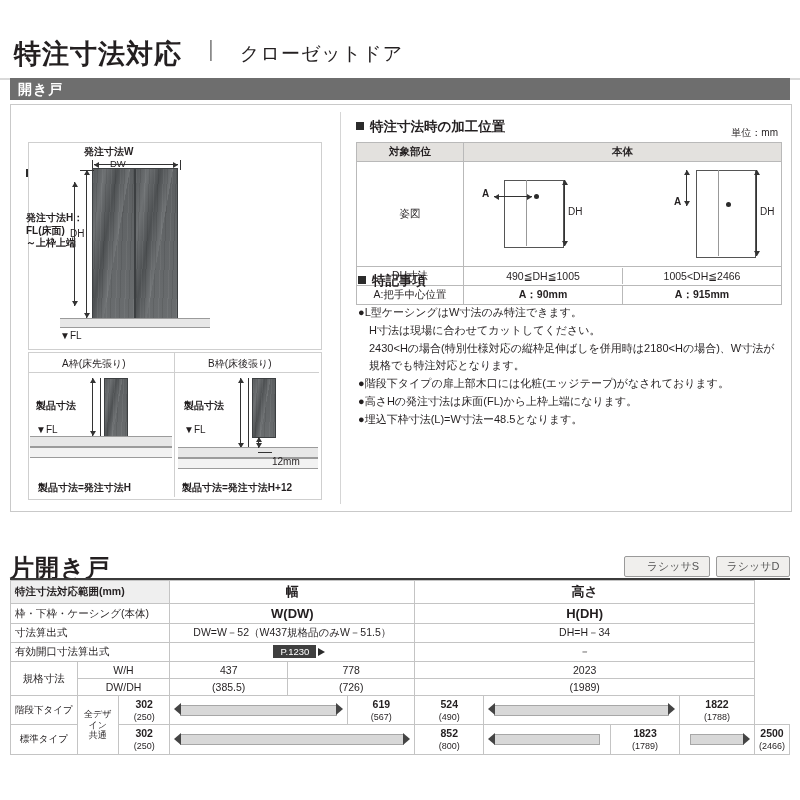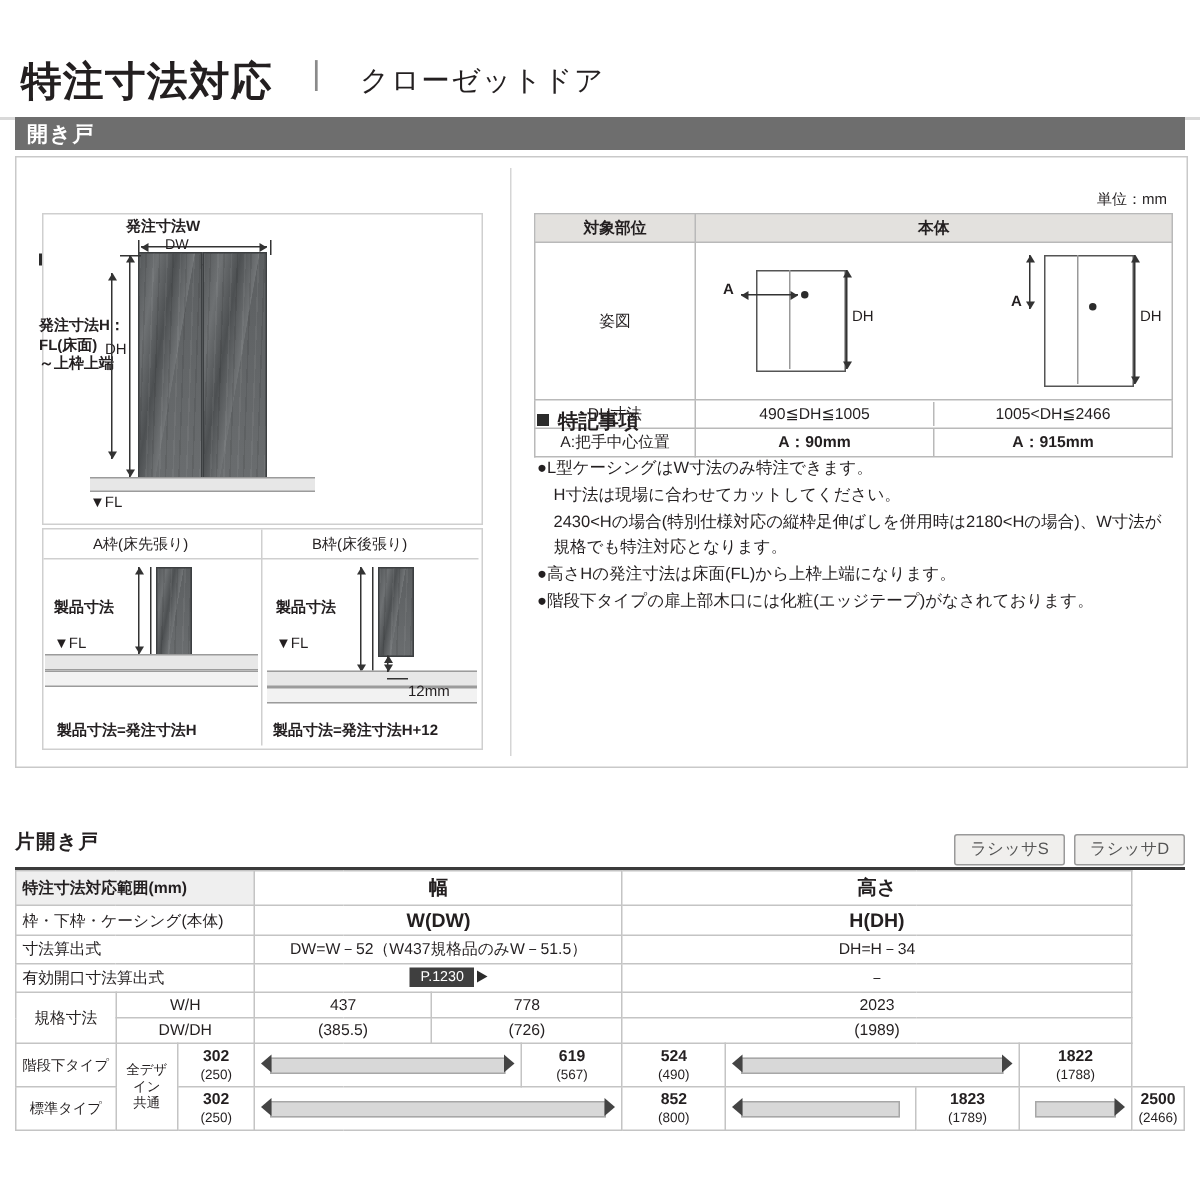--- a/index.html
+++ b/index.html
@@ -63,24 +63,24 @@
   .tbl{position:absolute;border-collapse:collapse;font-size:10.5px;}
   .tbl td,.tbl th{border:1px solid #b9b9b9;text-align:center;padding:2px 3px;}
   .tbl th{background:#e3e1de;font-weight:bold;}
   .unit{position:absolute;right:22px;top:126px;font-size:10px;}
 
   .notes{position:absolute;left:358px;top:304px;width:424px;font-size:11px;line-height:1.55;}
   .notes p{margin:0 0 1px 0;text-indent:-11px;padding-left:11px;}
   .notes .ind{text-indent:0;padding-left:11px;}
 
   
-  .band2-title{position:absolute;left:10px;top:552px;font-size:13px;font-weight:bold;letter-spacing:1px;}
+  .band2-title{position:absolute;left:10px;top:552px;font-size:24px;font-weight:bold;letter-spacing:1px;}
   .chip{position:absolute;top:556px;height:19px;border:1px solid #9a9a9a;background:#f0efed;
         font-size:11px;color:#555;border-radius:2px;text-align:center;line-height:19px;width:72px;}
-  .chip.s{right:90px;}
+  .chip.s{right:90px;padding-left:12px;}
   .chip.d{right:10px;}
   .rule2{position:absolute;left:10px;top:578px;width:780px;height:2px;background:#3b3b3b;}
 
   .btbl{position:absolute;left:10px;top:580px;width:780px;border-collapse:collapse;font-size:10.5px;}
   .btbl td{border:1px solid #c4c4c4;padding:2px 4px;vertical-align:middle;}
   .btbl .hd{background:#efefef;font-weight:bold;}
   .btbl .ctr{text-align:center;}
   .btbl .big{font-size:13px;font-weight:bold;text-align:center;}
 
   .pbadge{display:inline-block;background:#3f3f3f;color:#fff;font-size:9.5px;padding:1px 7px;margin-left:14px;vertical-align:2px;}
@@ -176,20 +176,23 @@
   <div class="txt" style="left:184px;top:424px;">▼FL</div>
   <div class="floor" style="left:178px;top:447px;width:140px;height:9px;"></div>
   <div class="floor" style="left:178px;top:458px;width:140px;height:9px;background:#f2f2f2;"></div>
   <div class="arrv" style="left:258px;top:437px;height:11px;"></div>
   <div class="line-h" style="left:258px;top:452px;width:14px;"></div>
   <div class="txt" style="left:272px;top:456px;">12mm</div>
 
   <div class="txt b" style="left:38px;top:482px;">製品寸法=発注寸法H</div>
   <div class="txt b" style="left:182px;top:482px;">製品寸法=発注寸法H+12</div>
 
+  <div class="h3" style="left:356px;top:118px;">
+    <span class="sq"></span><span>特注寸法時の加工位置</span>
+  </div>
   <div class="unit">単位：mm</div>
 
   <table class="tbl" style="left:356px;top:142px;width:426px;">
     <tbody>
         <tr>
       <th style="width:100px;font-family:Liberation Serif, serif;">対象部位</th>
       <th>本体</th>
     </tr>
     <tr>
       <td style="height:100px;">姿図</td>
@@ -244,22 +247,23 @@
     </table>
 
   <div class="h3" style="left:358px;top:272px;">
     <span class="sq"></span><span>特記事項</span>
   </div>
 
   <div class="notes">
     <p>●L型ケーシングはW寸法のみ特注できます。</p>
     <p class="ind">H寸法は現場に合わせてカットしてください。</p>
     <p class="ind">2430&lt;Hの場合(特別仕様対応の縦枠足伸ばしを併用時は2180&lt;Hの場合)、W寸法が規格でも特注対応となります。</p>
+    <p>●階段下タイプの扉上部木口には化粧(エッジテープ)がなされております。</p>
     <p>●高さHの発注寸法は床面(FL)から上枠上端になります。</p>
-    <p>●階段下タイプの扉上部木口には化粧(エッジテープ)がなされております。</p>
+    <p>●埋込下枠寸法(L)=W寸法ー48.5となります。</p>
   </div>
 
   <div class="band2-title">片開き戸</div>
   <div class="chip s">ラシッサS</div>
   <div class="chip d">ラシッサD</div>
   <div class="rule2"></div>
 
   <table class="btbl">
     <colgroup>
       <col style="width:30px">

